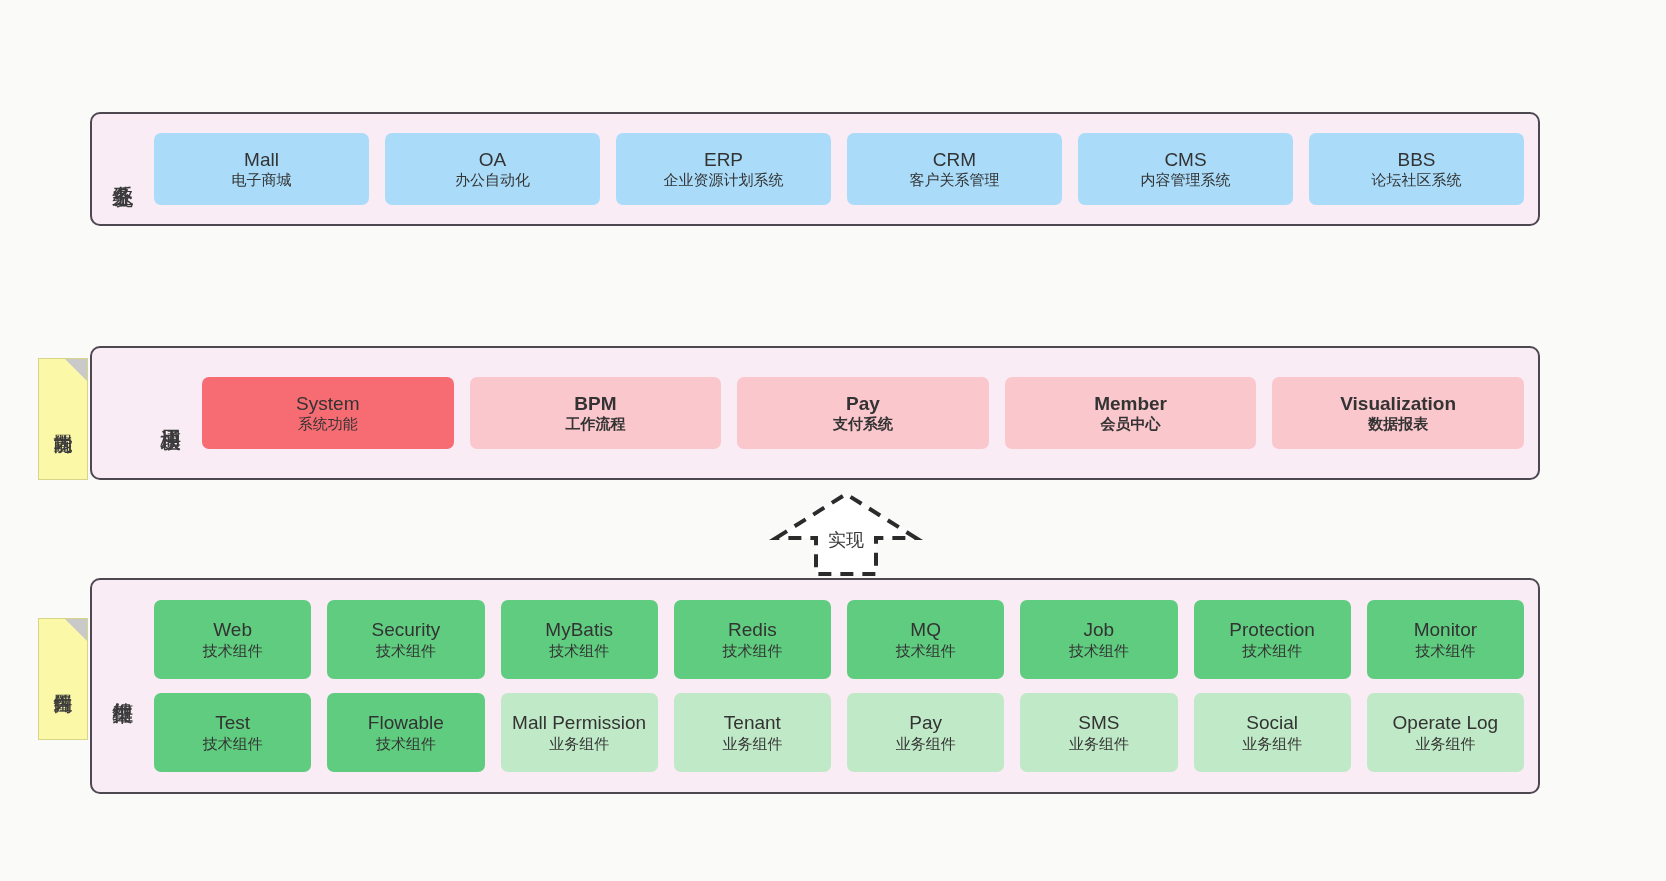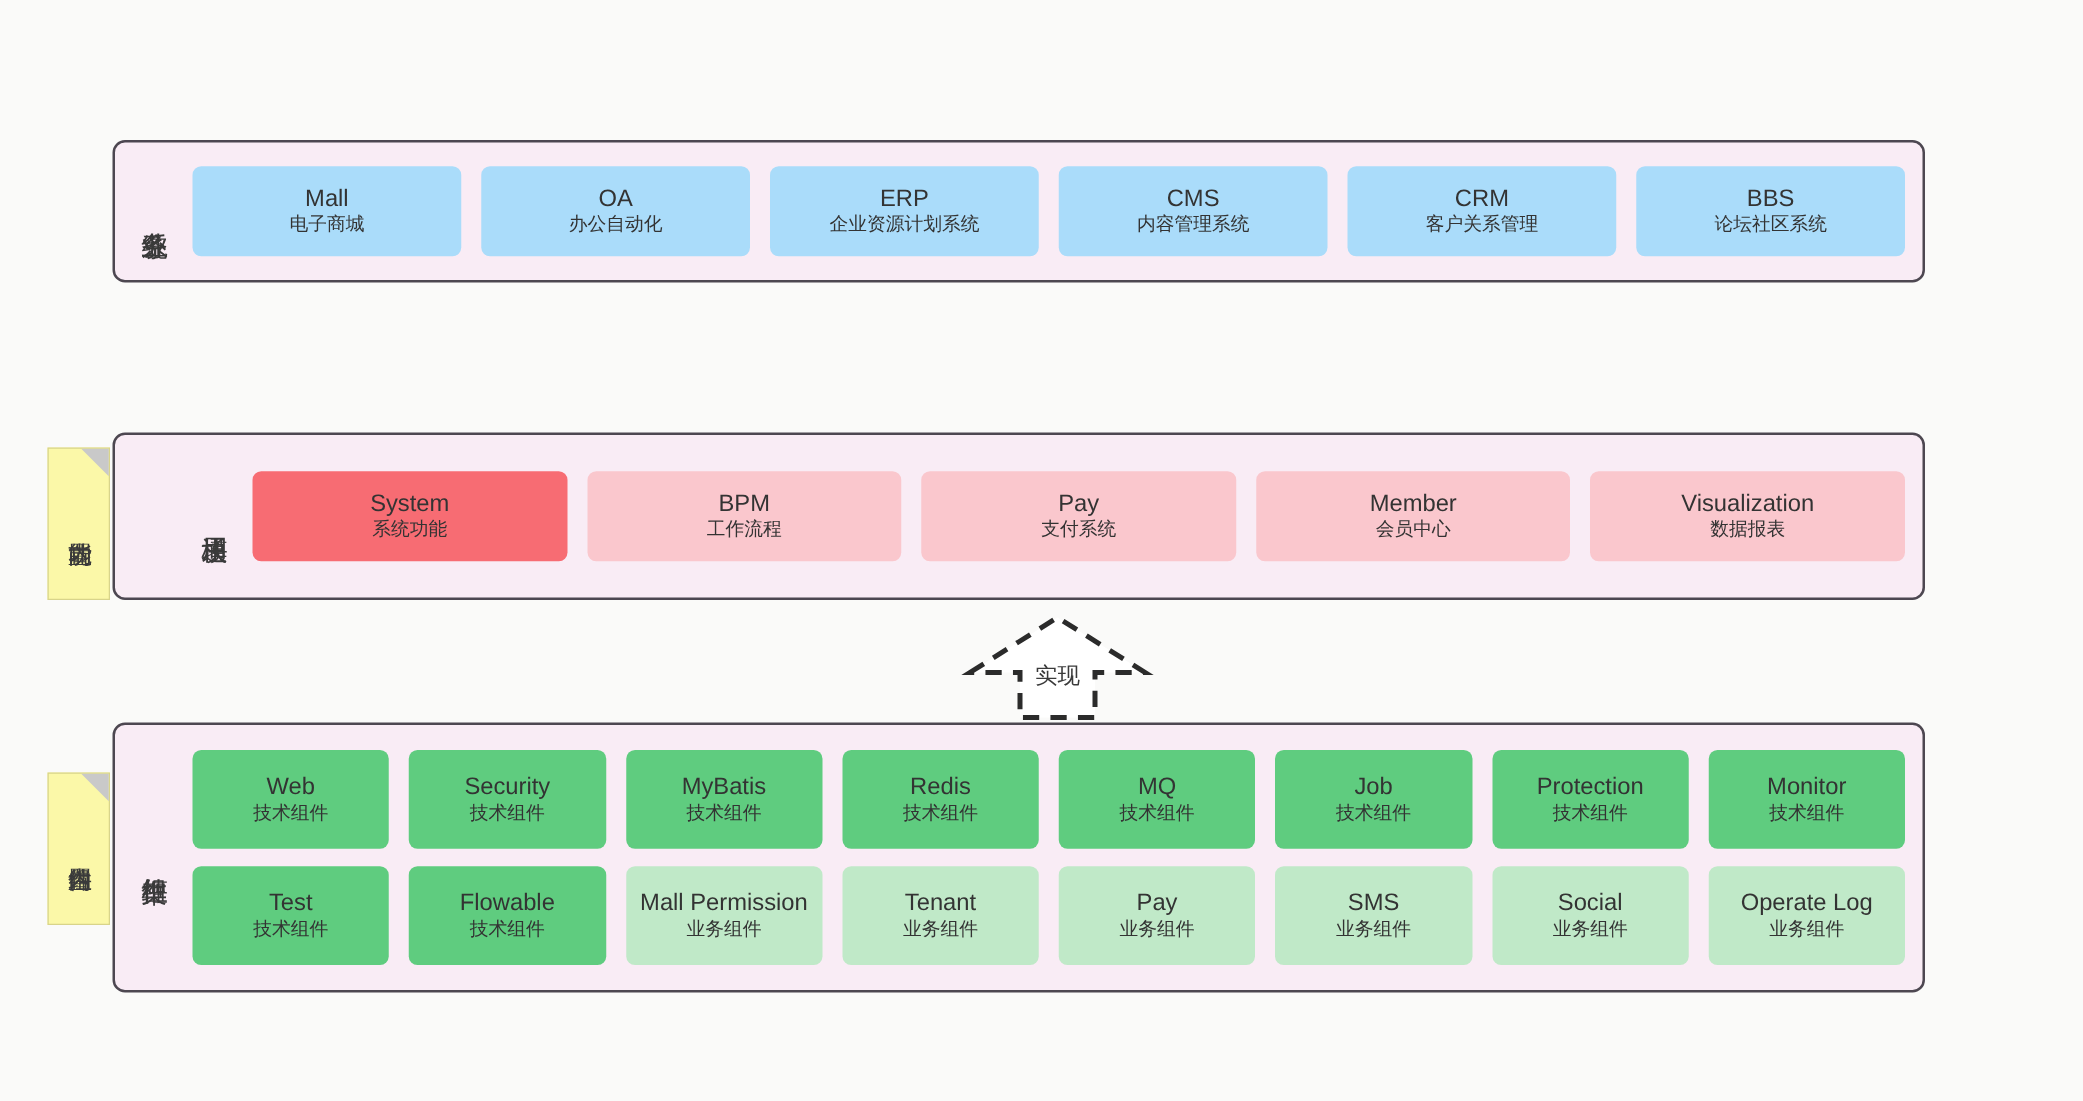--- a/index.html
+++ b/index.html
@@ -89,21 +89,21 @@
   .card .cn {
     font-size: 15px;
     color: #333333;
     white-space: nowrap;
   }
   .card.wrap .en { white-space: normal; }
 
   
   .c-blue        { background: #aadcfa; }
   .c-red         { background: #f76c73; }
-  .c-pink        { background: #fac7cd; }
+  .c-pink        { background: #fac7cd; font-weight: bold; }
   .c-green       { background: #5fcc7f; }
   .c-greenlight  { background: #c0e9c8; }
 
   
   #layer-business   { left: 90px;  top: 112px; width: 1450px; height: 114px; }
   #layer-modules    { left: 90px;  top: 346px; width: 1450px; height: 134px; padding-left: 48px; }
   #layer-framework  { left: 90px;  top: 578px; width: 1450px; height: 216px; }
 
   #layer-business  .card,
   #layer-modules   .card { height: 72px; }
@@ -171,26 +171,26 @@
         </div>
         <div class="card c-blue">
           <span class="en">OA</span>
           <span class="cn">办公自动化</span>
         </div>
         <div class="card c-blue">
           <span class="en">ERP</span>
           <span class="cn">企业资源计划系统</span>
         </div>
         <div class="card c-blue">
+          <span class="en">CRM</span>
+          <span class="cn">客户关系管理</span>
+        </div>
+        <div class="card c-blue">
           <span class="en">CMS</span>
           <span class="cn">内容管理系统</span>
-        </div>
-        <div class="card c-blue">
-          <span class="en">CRM</span>
-          <span class="cn">客户关系管理</span>
         </div>
         <div class="card c-blue">
           <span class="en">BBS</span>
           <span class="cn">论坛社区系统</span>
         </div>
       </div>
     </div>
   </div>
 
 

